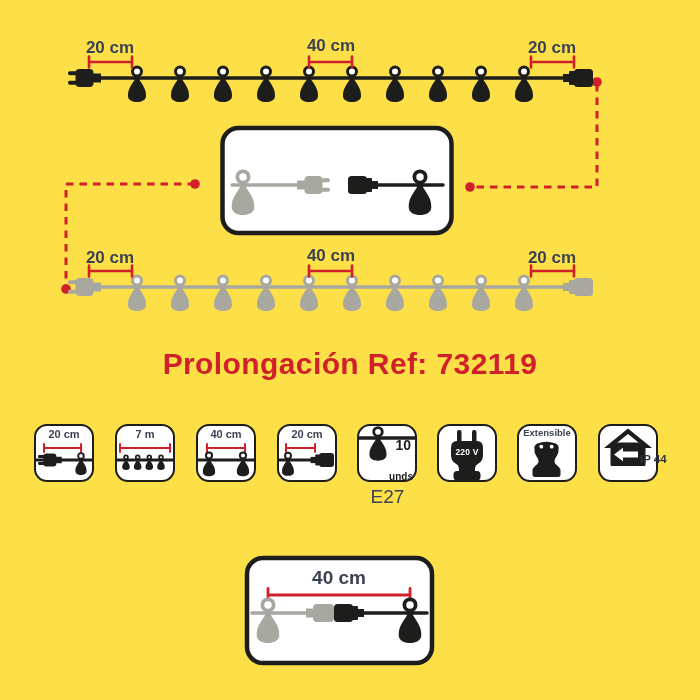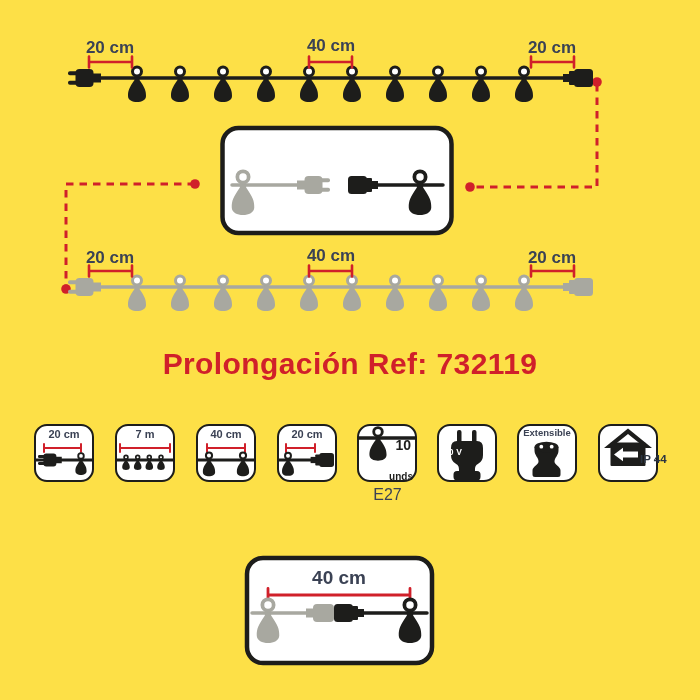--- a/index.html
+++ b/index.html
@@ -19,24 +19,24 @@
   .flabel{position:absolute;top:2px;left:0;right:0;text-align:center;font-size:11px;
           font-weight:700;color:var(--label);line-height:1.1;white-space:nowrap;}
   .flabel-ext{font-size:9.5px;top:2px;text-align:center;}
   .flabel-ip{top:auto;bottom:14px;font-size:11.5px;color:#2b3440;margin-left:40px;}
   .ficon{position:absolute;left:0;bottom:2px;}
   .ficon-full{position:absolute;left:0;top:0;}
   .f-count{position:absolute;right:4px;top:12px;font-size:14px;font-weight:700;
            color:var(--ink);line-height:1;}
   .f-unit{position:absolute;right:2px;top:30px;font-size:10px;font-weight:700;
           color:var(--ink);line-height:1;margin-top:16px;}
-  .f-volt{position:absolute;left:0;right:0;top:22px;text-align:left;font-size:8.5px;
+  .f-volt{position:absolute;left:0;right:0;top:22px;text-align:center;font-size:8.5px;
           font-weight:700;color:#fff;letter-spacing:.2px;line-height:1;}
   .e27{position:absolute;left:357px;top:487px;width:61px;text-align:center;
-       font-size:16px;font-weight:500;color:var(--label);line-height:1;}
+       font-size:19px;font-weight:500;color:var(--label);line-height:1;}
   .ink{fill:var(--ink);}
 </style>
 </head>
 <body>
 
 <div class="canvas">
 
   <svg id="art" width="700" height="700">
       <g>
         <polyline points="195,184 66,184 66,286" fill="none" stroke="#d0202a" stroke-width="3" stroke-dasharray="7.5 6"></polyline>

